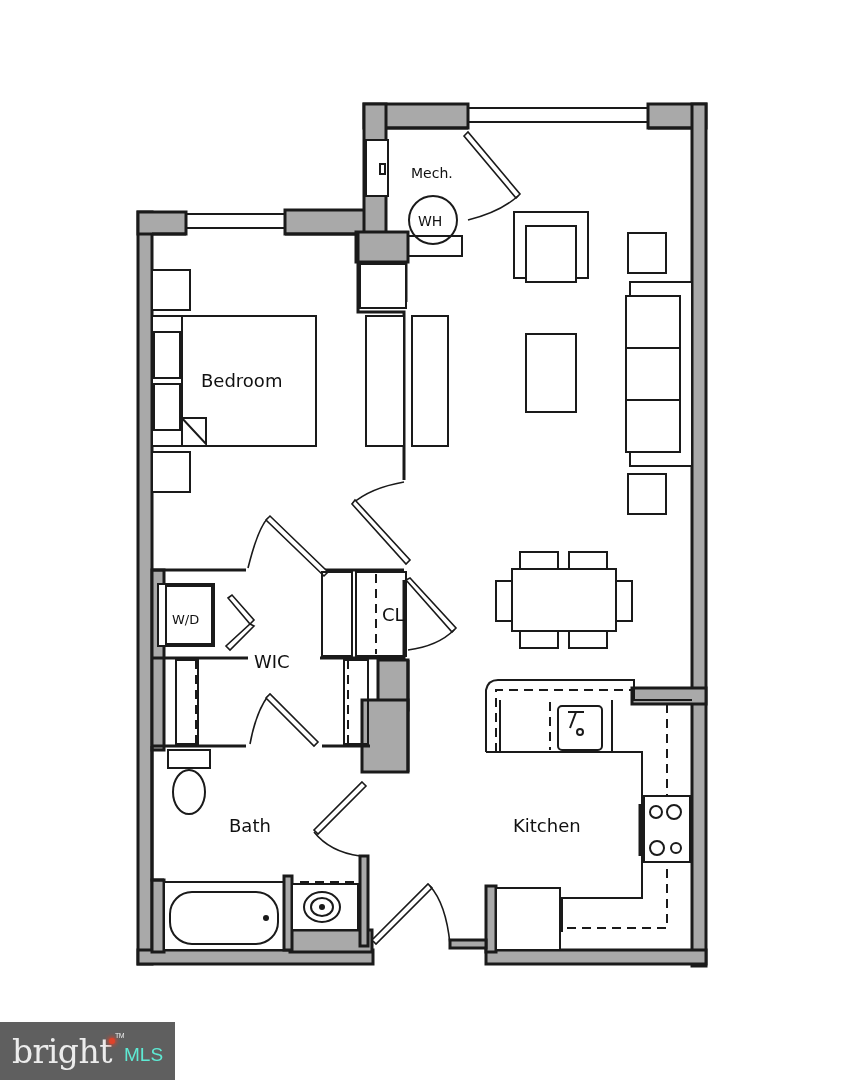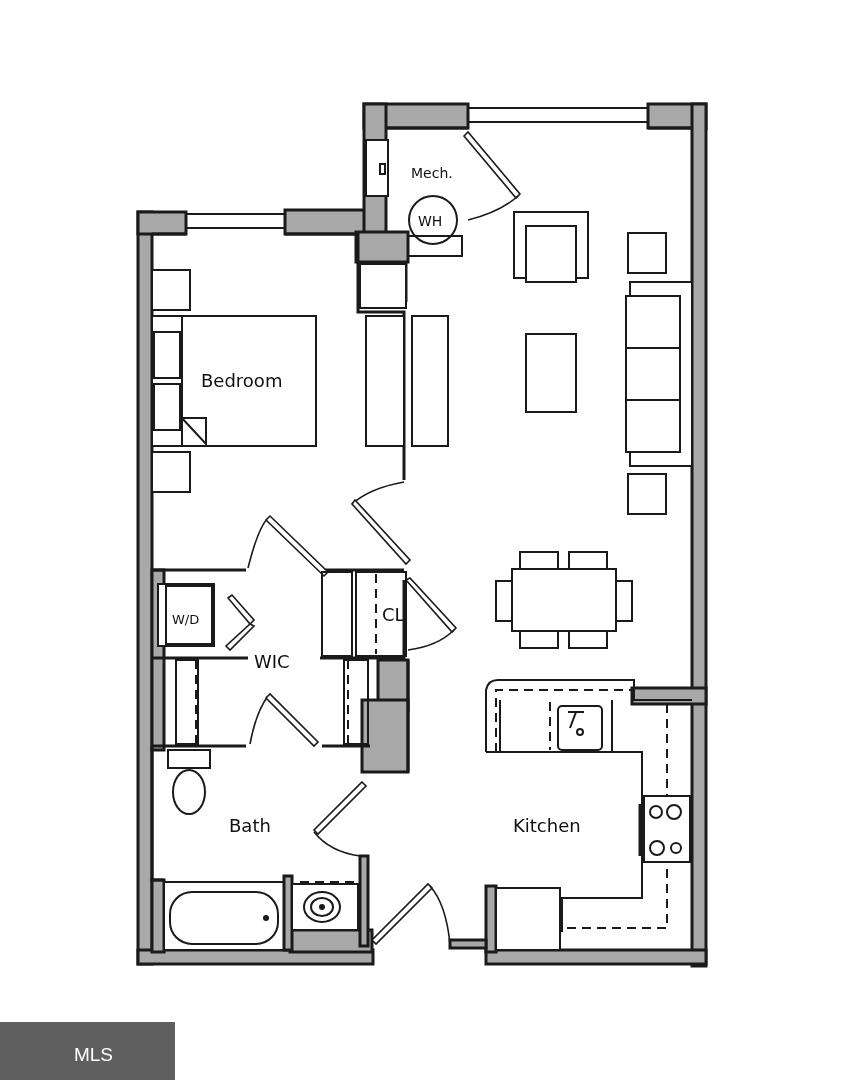--- a/index.html
+++ b/index.html
@@ -13,21 +13,21 @@
   .dash { fill: none; stroke: #1a1a1a; stroke-width: 2; stroke-dasharray: 9 6; }
   .fur { fill: #fff; stroke: #1a1a1a; stroke-width: 2; }
   .door { fill: none; stroke: #1a1a1a; stroke-width: 1.6; }
   .leaf { fill: #fff; stroke: #1a1a1a; stroke-width: 1.6; }
   .logo {
     position: absolute; left: 0; top: 1022px; width: 175px; height: 58px;
     background: #5f5f5f; display: flex; align-items: center; justify-content: center;
   }
   .logo-bright { font-family: "DejaVu Serif", serif; font-size: 33px; color: #ececec;
     letter-spacing: -0.5px; position: relative; }
-  .logo-mls { font-family: "Liberation Sans", sans-serif; font-size: 19px; color: #ffffff;
+  .logo-mls { font-family: "Liberation Sans", sans-serif; font-size: 19px; color: #5eead4;
     margin-left: 12px; margin-top: 8px; }
   .logo-spark { position: absolute; right: -3px; top: 6px; width: 6px; height: 6px;
     background: #e0432a; border-radius: 50%; box-shadow: 0 0 4px 1px #e0432a; }
   .logo-tm { position: absolute; right: -12px; top: 0; font-size: 7px; color: #ececec;
     font-family: "Liberation Sans", sans-serif; }
 </style>
 </head>
 <body>
 
 <svg id="plan" width="845" height="1080" viewBox="0 0 845 1080" xmlns="http://www.w3.org/2000/svg">
@@ -199,14 +199,19 @@
   </g>
 
   <g>
     <path class="leaf" d="M372 940 L376 944 L432 888 L428 884 Z"></path>
     <path class="door" d="M430 886 Q 446 904 450 944"></path>
     <rect class="wall" x="450" y="940" width="36" height="8"></rect>
   </g>
 </svg>
 
 <div class="logo">
+  <span class="logo-bright">
+    <span>bright</span>
+    <span class="logo-spark"></span>
+    <span class="logo-tm">TM</span>
+  </span>
   <span class="logo-mls">MLS</span>
 </div>
 
 </body></html>

